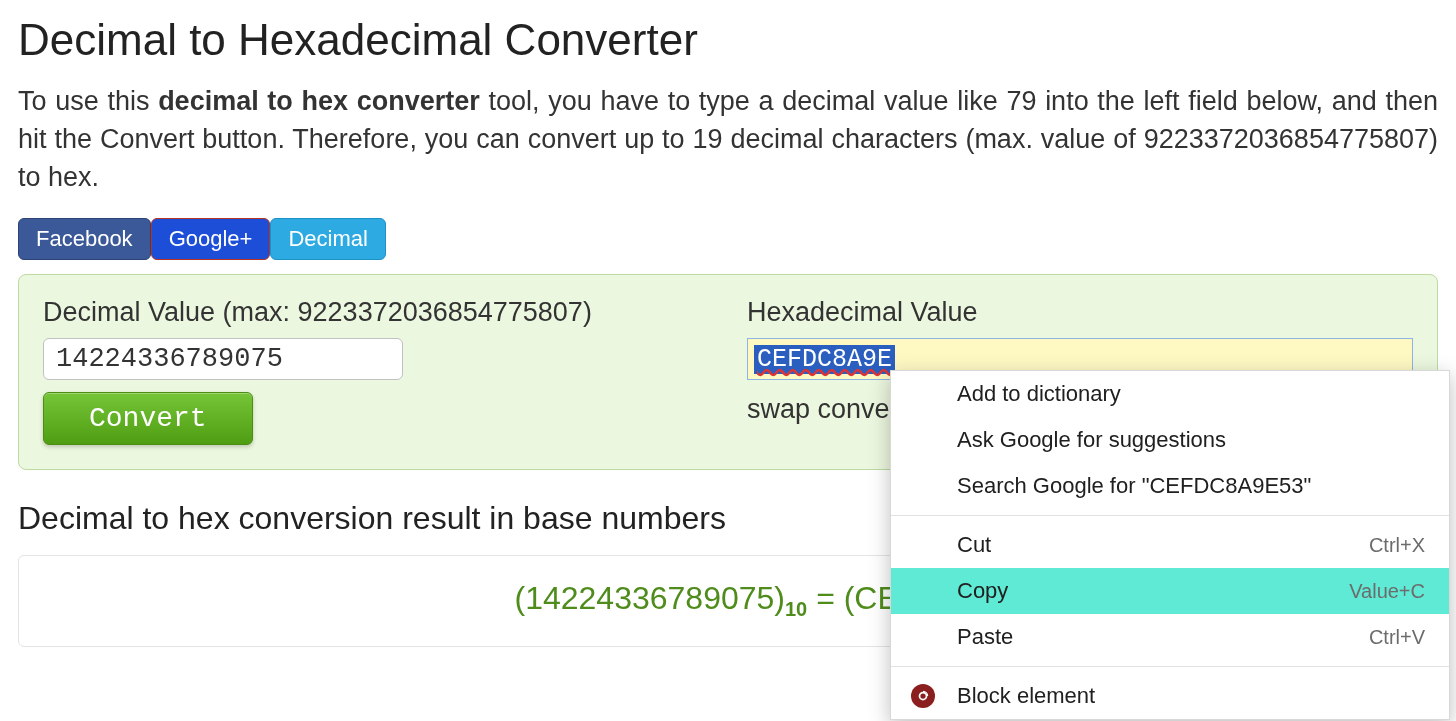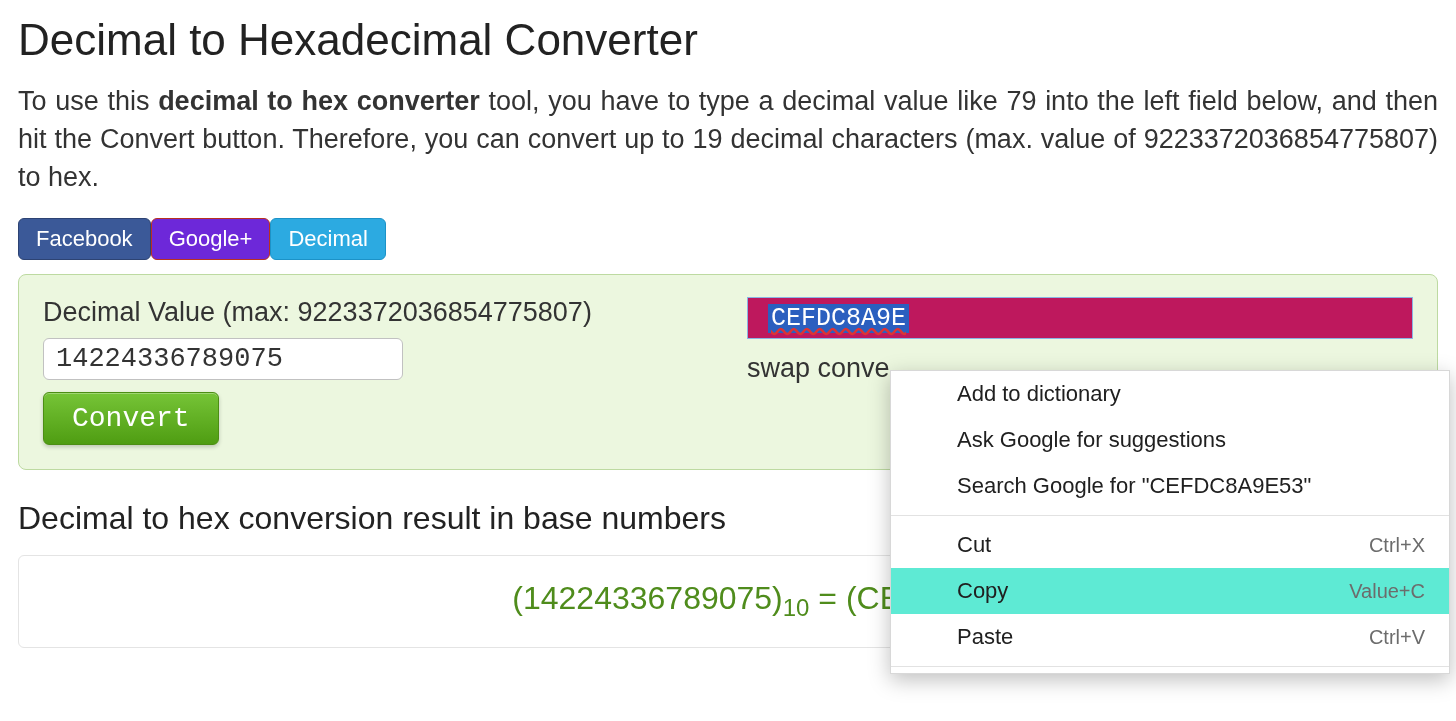--- a/index.html
+++ b/index.html
@@ -27,21 +27,21 @@
   .social-row { display: flex; margin-bottom: 14px; }
   .social-btn {
     color: #fff;
     border: none;
     border-radius: 6px;
     font-size: 22px;
     padding: 7px 17px;
     cursor: pointer;
   }
   .fb { background:#3b5998; border:1px solid #2d4373;}
-  .gp { background:#6d28d9; border:1px solid #b93120;}
+  .gp { background:#1d4ed8; border:1px solid #b93120;}
   .tw { background:#2caae1; border:1px solid #1c92c7;}
   .panel {
     background:#ecf7df;
     border:1px solid #bddaa1;
     border-radius:8px;
     padding:22px 24px 24px 24px;
     display:flex;
     gap:38px;
     position:relative;
   }
@@ -58,43 +58,43 @@
     padding:5px 12px;
     border:1px solid #c1c1c1;
     border-radius:6px;
     width:360px;
     background:#fff;
     color:#333;
   }
   .hex-display-wrap {
     width:100%;
     border:1px solid #8ab5e4;
-    background:#be185d;
-    padding:2px 20px;
+    background:#fef9c3;
+    padding:2px 6px;
     height:42px;
     display:flex;
     align-items:center;
   }
   .hex-selected {
     font-family:"Courier New", monospace;
     font-size:25px;
     background:#2b5fbf;
     color:#fff;
     padding:0 3px;
     text-decoration: underline wavy #d33;
     text-underline-offset: 3px;
   }
   .convert-btn {
     margin-top:12px;
     background: linear-gradient(#76c437,#4f9d12);
     border:1px solid #4c8e14;
     color:#fff;
     font-family:"Courier New", monospace;
     font-size:28px;
-    padding:10px 28px;
+    padding:10px 45px;
     border-radius:6px;
     cursor:pointer;
     box-shadow: inset 0 1px 0 rgba(255,255,255,0.3), 0 2px 4px rgba(0,0,0,0.2);
   }
   .swap {
     font-size:27px;
     margin-top:14px;
     color:#333;
   }
   h2 {
@@ -107,21 +107,21 @@
     border:1px solid #e4e4e4;
     border-radius:6px;
     background:#fff;
     padding:24px 0;
     text-align:center;
   }
   .equation {
     font-size:32px;
     color:#4f8c1c;
   }
-  .equation sub { font-size:24px; vertical-align:sub; }
+  .equation sub { font-size:20px; vertical-align:sub;font-weight:bold; }
 
   
   .ctx-menu {
     position:absolute;
     top:370px;
     left:890px;
     width:560px;
     background:#fff;
     border:1px solid #d8d8d8;
     box-shadow:0 6px 20px rgba(0,0,0,0.25);
@@ -171,20 +171,21 @@
 </div>
 
 <div class="panel">
   <div class="col">
     <span class="label">Decimal Value (max: 9223372036854775807)</span>
     <input class="text-input" value="14224336789075" style="">
     <br>
     <button class="convert-btn">Convert</button>
   </div>
   <div class="col">
+    <span class="label">Hexadecimal Value</span>
     <div class="hex-display-wrap">
       <span class="hex-selected">CEFDC8A9E</span>
     </div>
     <div class="swap">swap conve</div>
   </div>
 </div>
 
 <h2>Decimal to hex conversion result in base numbers</h2>
 
 <div class="result-row">
@@ -210,13 +211,22 @@
     </div>
     <div class="ctx-item hovered">
       <span>Copy</span>
       <span class="ctx-shortcut">Value+C</span>
     </div>
     <div class="ctx-item">
       <span>Paste</span>
       <span class="ctx-shortcut">Ctrl+V</span>
     </div>
     <div class="ctx-divider"></div>
+    <div class="ctx-item">
+      <span class="ctx-icon">
+        <svg viewBox="0 0 24 24" fill="#fff">
+          <circle cx="12" cy="12" r="6" fill="none" stroke="#fff" stroke-width="3"></circle>
+          <path d="M12 4 A8 8 0 0 1 20 12" fill="none" stroke="#fff" stroke-width="2"></path>
+        </svg>
+      </span>
+      <span>Block element</span>
+    </div>
   </div>
 
 </body></html>

